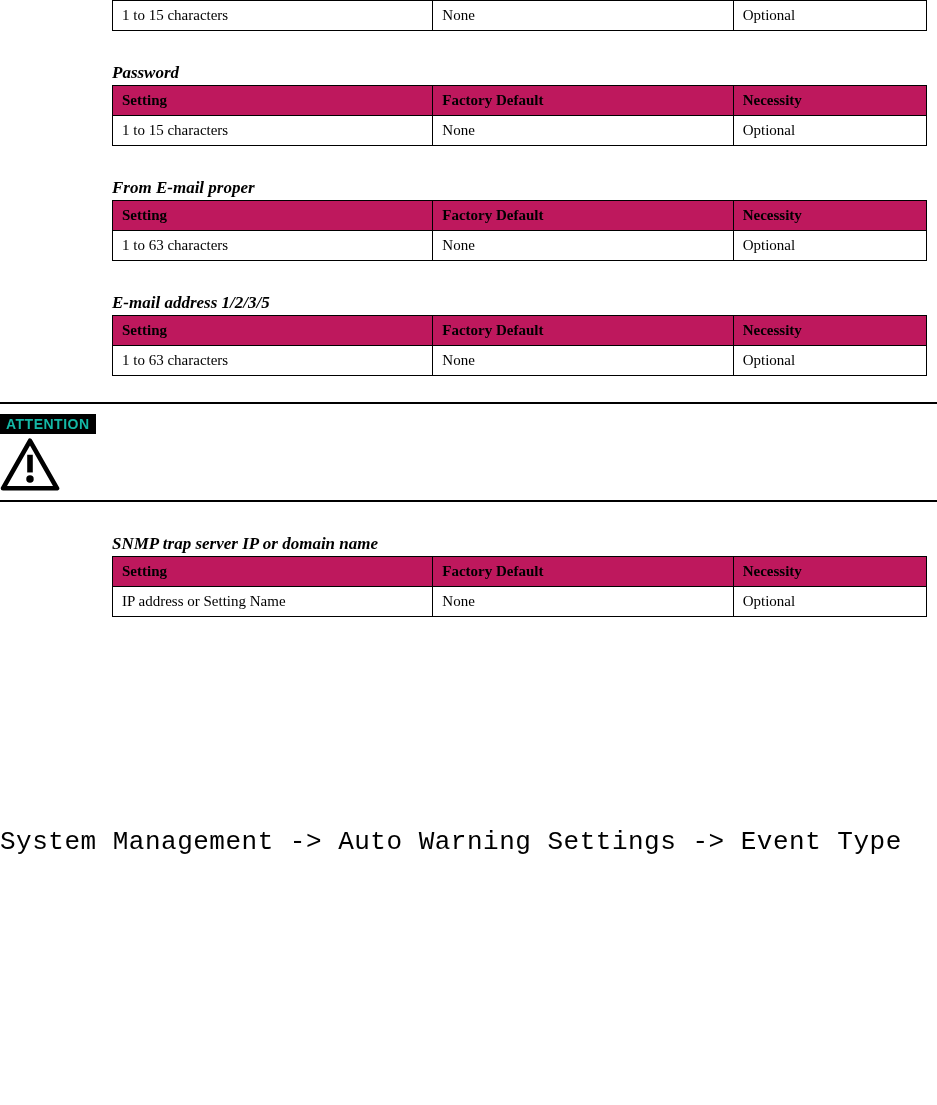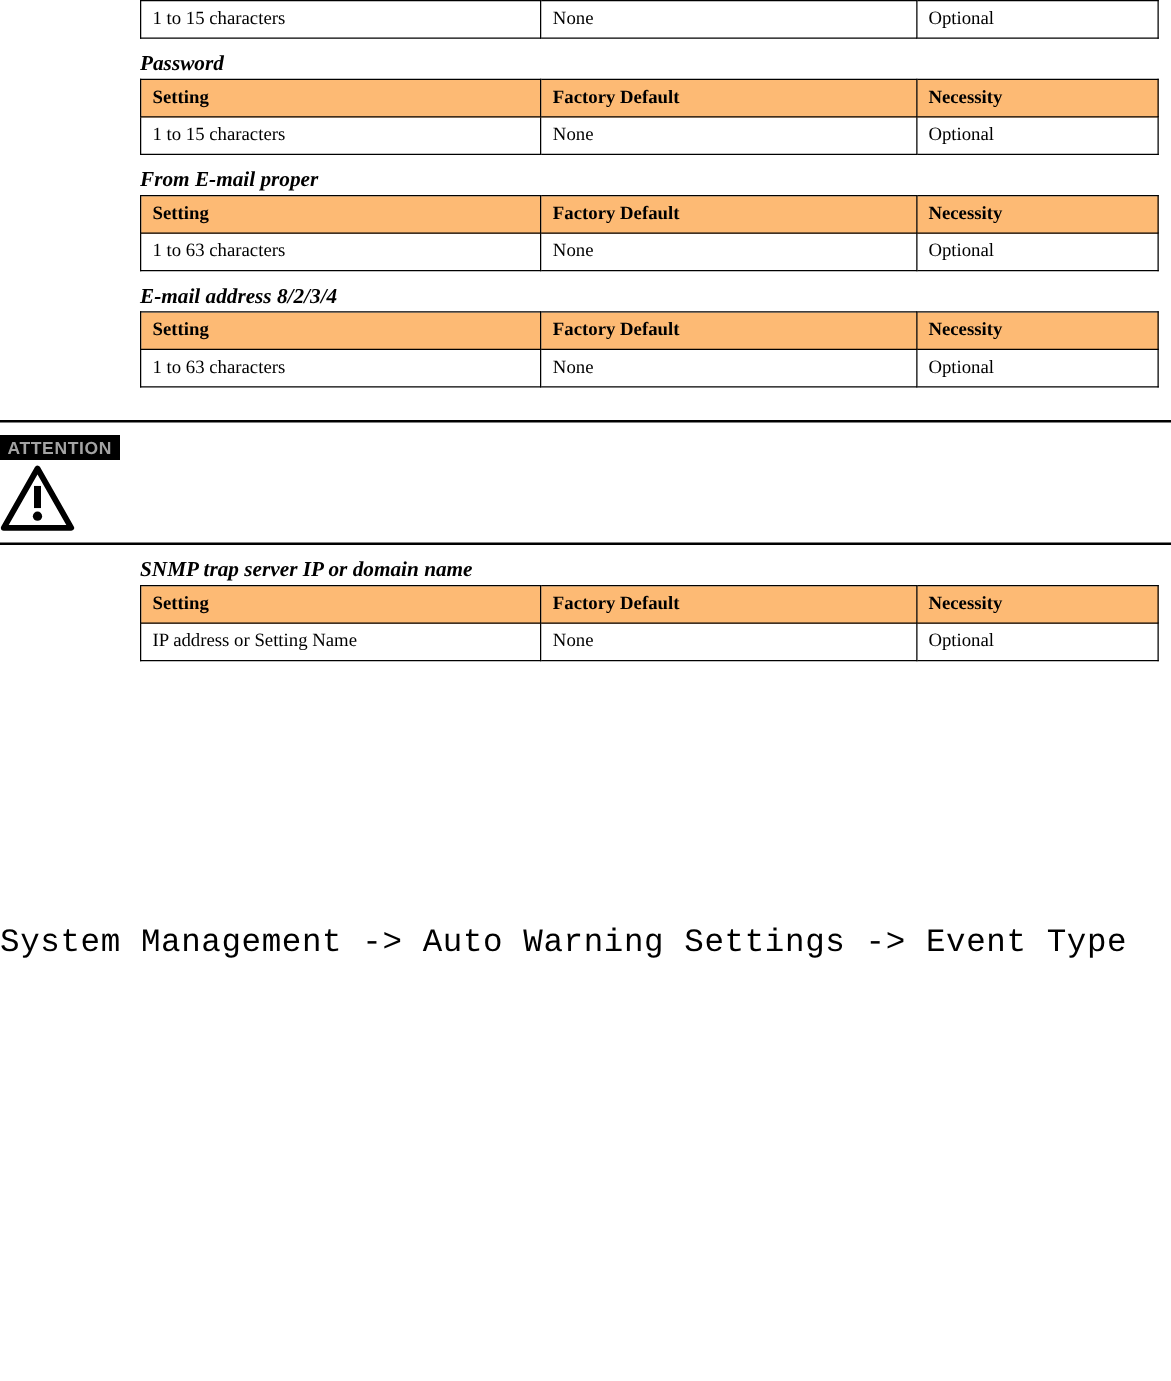--- a/index.html
+++ b/index.html
@@ -28,31 +28,31 @@
   table.setting-table th,
   table.setting-table td {
     border: 1.5px solid #000;
     text-align: left;
     font-size: 15px;
     padding: 6px 9px 6px 9px;
     vertical-align: middle;
     box-sizing: border-box;
   }
   table.setting-table th {
-    background: #fdba74;
+    background: #be185d;
     font-weight: bold;
   }
   .col-setting   { width: 290px; }
   .col-default   { width: 272px; }
   .col-necessity { width: 175px; }
   .mini-title {
     font-style: italic;
     font-weight: bold;
     font-size: 17px;
-    margin-top: 10px;
+    margin-top: 32px;
     margin-bottom: 2px;
   }
   .attention-wrap {
     border-top: 2.5px solid #000;
     border-bottom: 2.5px solid #000;
     margin-top: 26px;
     margin-left: 0;
     margin-right: 0;
     padding: 10px 0 8px 0;
     display: flex;
@@ -61,21 +61,21 @@
   }
   .attention-icon-col {
     width: 96px;
     flex: 0 0 96px;
     display: flex;
     flex-direction: column;
     align-items: flex-start;
   }
   .attention-badge {
     background: #000;
-    color: #a3a3a3;
+    color: #14b8a6;
     font-family: Arial, Helvetica, sans-serif;
     font-weight: bold;
     font-size: 14px;
     letter-spacing: 0.5px;
     padding: 2px 6px;
     margin-bottom: 4px;
     display: inline-block;
   }
   .attention-svg {
     width: 60px;
@@ -145,21 +145,21 @@
         <th class="col-necessity">Necessity</th>
       </tr>
       <tr>
         <td class="col-setting">1 to 63 characters</td>
         <td class="col-default">None</td>
         <td class="col-necessity">Optional</td>
       </tr>
     </tbody>
       </table>
 
-    <div class="mini-title">E-mail address 8/2/3/4</div>
+    <div class="mini-title">E-mail address 1/2/3/5</div>
     <table class="setting-table">
       <tbody>
           <tr>
         <th class="col-setting">Setting</th>
         <th class="col-default">Factory Default</th>
         <th class="col-necessity">Necessity</th>
       </tr>
       <tr>
         <td class="col-setting">1 to 63 characters</td>
         <td class="col-default">None</td>

